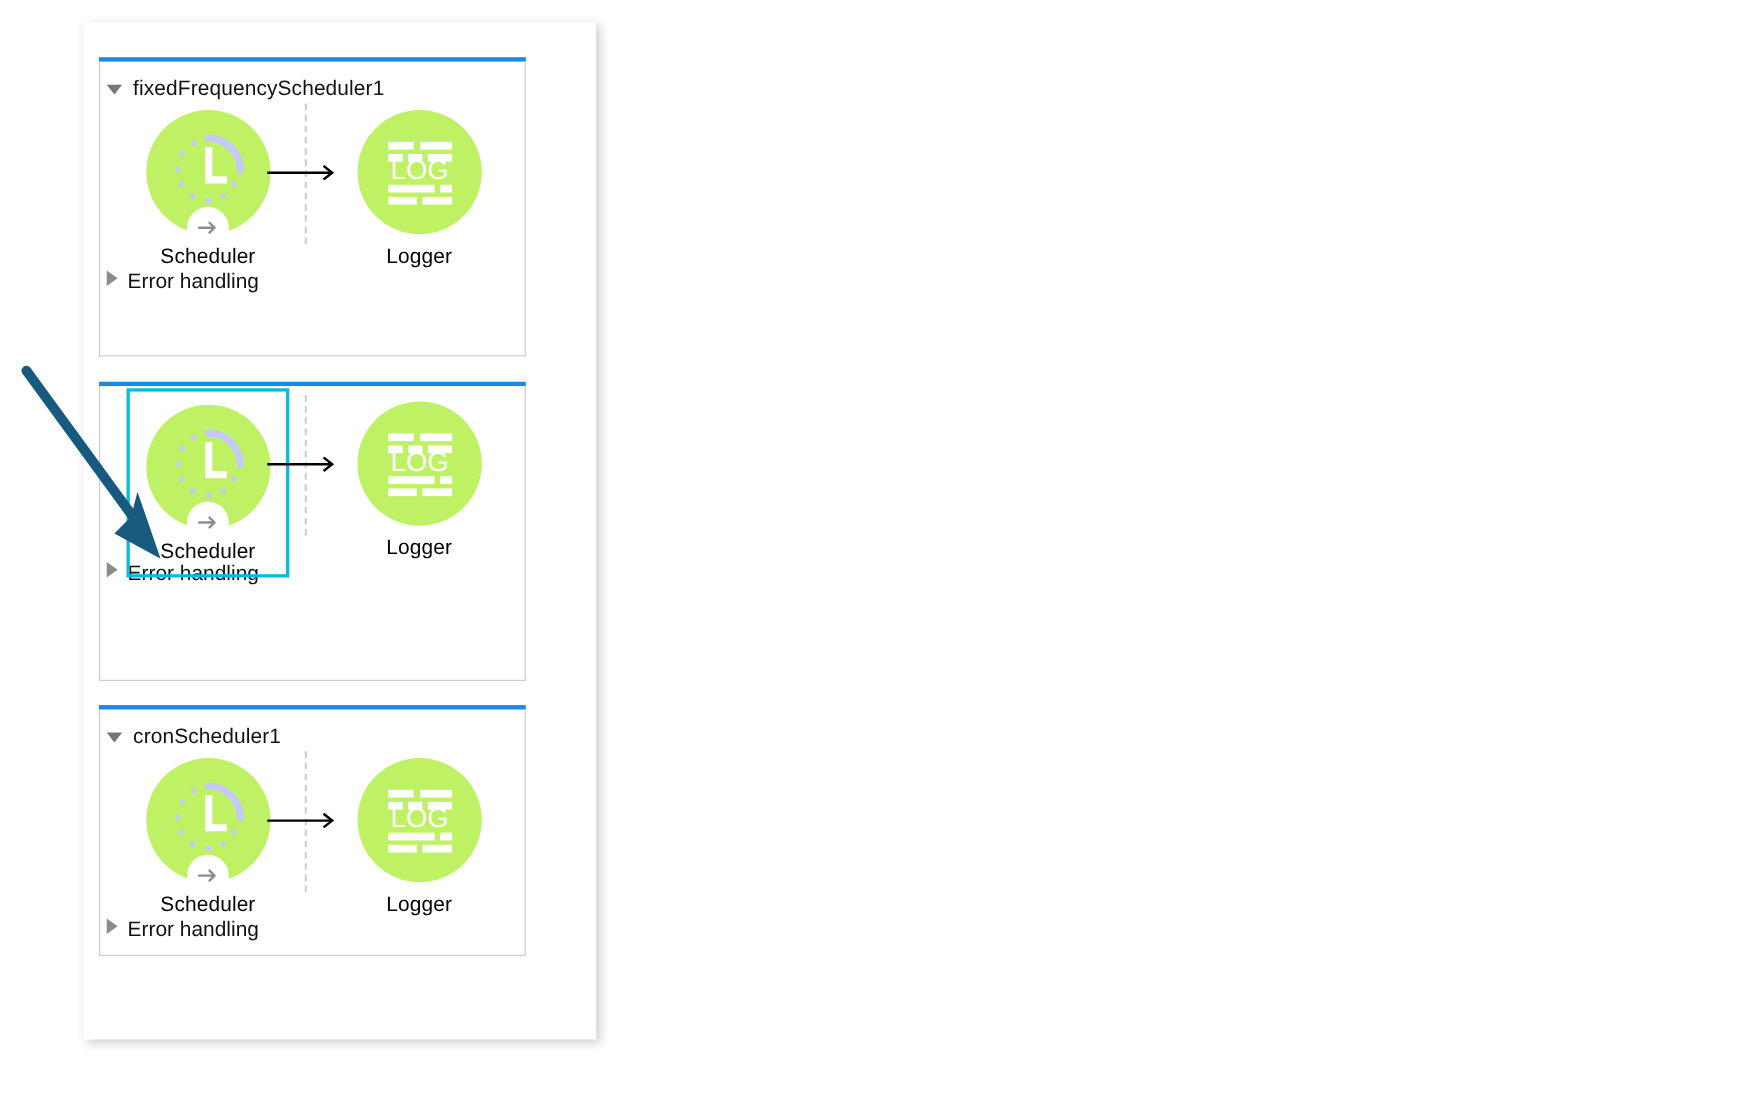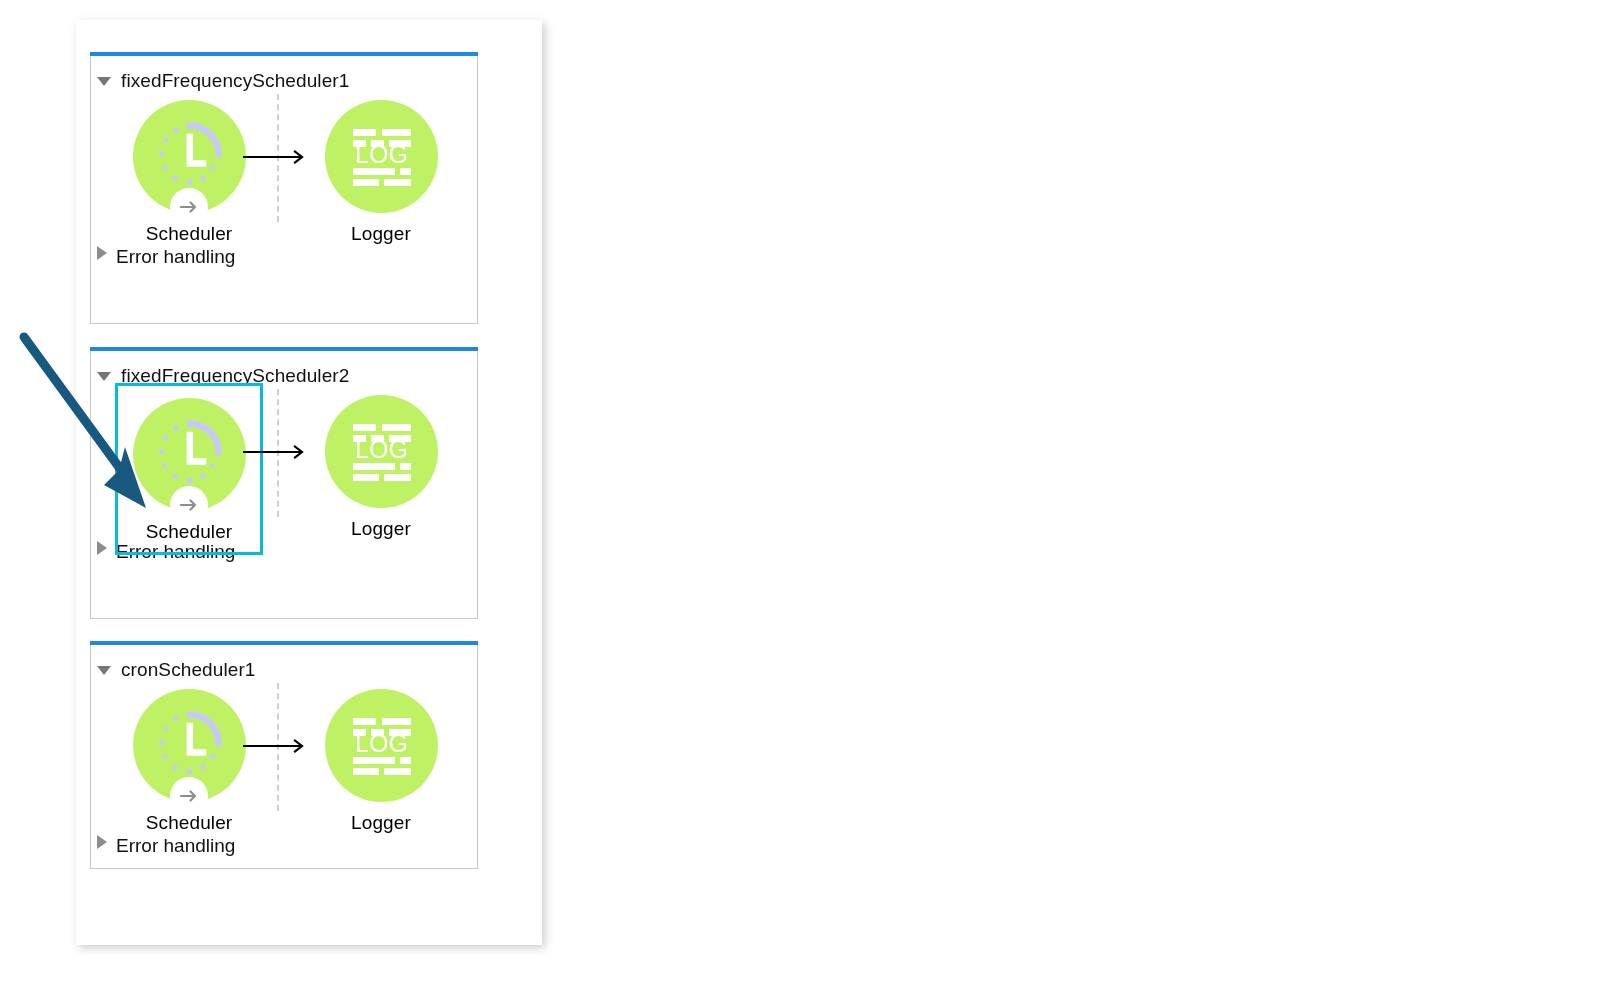--- a/index.html
+++ b/index.html
@@ -250,24 +250,20 @@
 
       <div class="error-handling">
         <div class="tri tri-right"></div>
         <div class="error-label">Error handling</div>
       </div>
     </div>
 
     <div class="flow-card" style="top: 331px; height: 268px;">
       <div class="accent-bar"></div>
 
-      <div class="card-header">
-        <div class="tri tri-down"></div>
-        <div class="card-title">fixedFrequencyScheduler2</div>
-      </div>
 
       <div class="node-row">
         <div class="dash-line"></div>
 
         <div class="node scheduler selected">
           <div class="node-circle">
             <svg width="113" height="113" viewBox="0 0 113 113">
               <g fill="#c7c9fb">
                 <rect x="54.5" y="24" width="5" height="5" rx="1"></rect>
                 <rect x="40.6" y="27.6" width="4.6" height="4.6" rx="1" transform="rotate(-30 42.9 29.9)"></rect>

